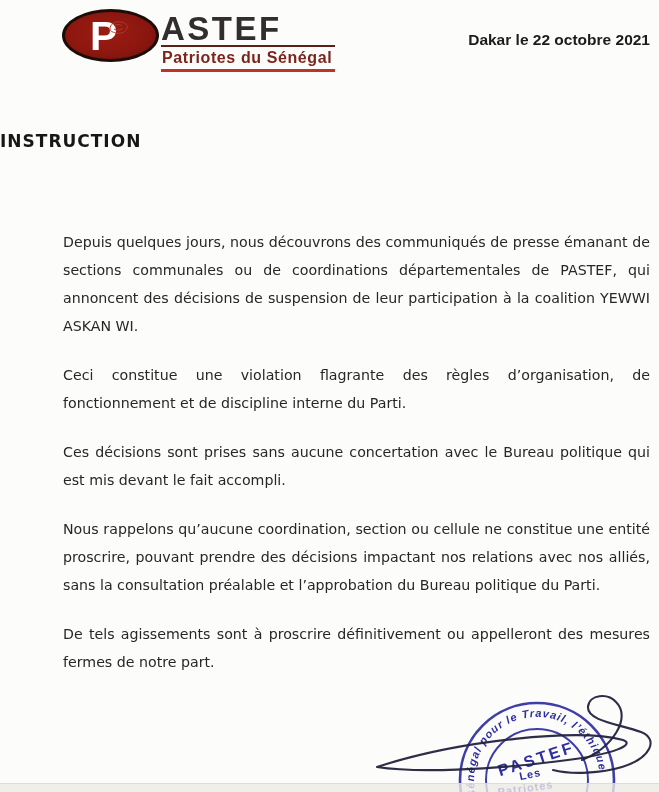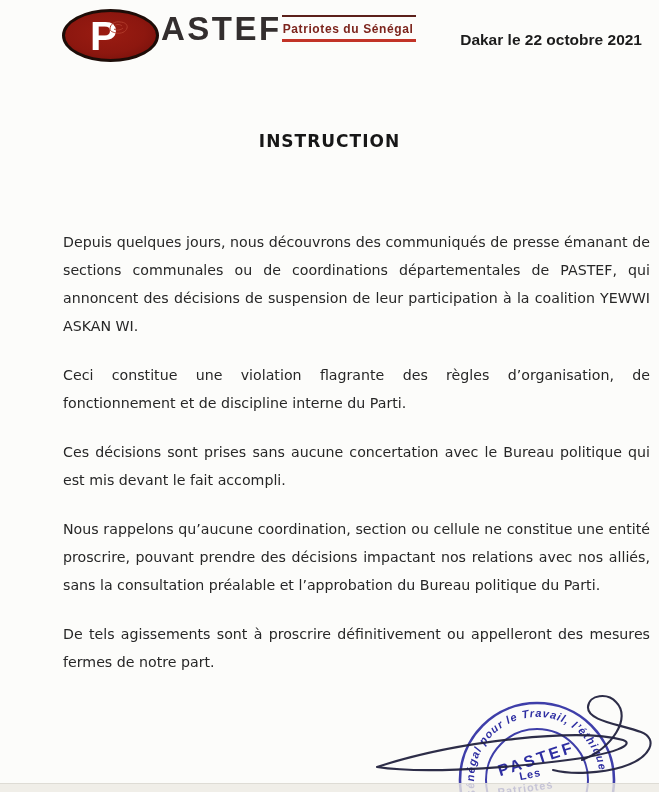--- a/index.html
+++ b/index.html
@@ -14,44 +14,44 @@
   .logo-ellipse {
     position:relative; width:97px; height:53px; flex:0 0 auto;
     background:radial-gradient(ellipse at 45% 45%, #9a1c12 0%, #8d170f 55%, #6e0f0a 100%);
     border:3px solid #1d0d08; border-radius:50%;
   }
   .logo-p {
     position:absolute; left:25px; top:0px; color:#ffffff; font-weight:bold;
     font-size:41px; line-height:49px; font-family:"Liberation Sans", sans-serif;
   }
   .logo-sketch { position:absolute; left:42px; top:7px; }
-  .logo-right { display:flex; flex-direction:row; margin-left:2px; padding-top:5px; }
+  .logo-right { display:flex; flex-direction:column; margin-left:2px; padding-top:5px; }
   .wordmark {
     font-family:"Liberation Sans", sans-serif; font-weight:bold; font-size:33px;
     line-height:30px; letter-spacing:2.5px; color:#332e2e;
   }
   .tagline-wrap {
     margin-top:1px; align-self:flex-start;
     border-top:2px solid #5c201a; border-bottom:3px solid #c23327;
     padding:1px 3px 2px 1px;
   }
   .tagline {
-    color:#7c241c; font-weight:bold; font-size:12px; letter-spacing:0.6px;
+    color:#7c241c; font-weight:bold; font-size:16px; letter-spacing:0.6px;
     font-family:"Liberation Sans", sans-serif;
   }
 
   
   .dateline {
-    position:absolute; top:31px; right:17px; font-family:"Liberation Sans", sans-serif;
+    position:absolute; top:31px; right:9px; font-family:"Liberation Sans", sans-serif;
     font-weight:bold; font-size:15.5px; color:#1c1c1c;
   }
 
   
   .title {
-    position:absolute; top:131px; left:0; right:0; text-align:center;
+    position:absolute; top:131px; left:0; right:0; 
     font-weight:bold; font-size:17px; letter-spacing:1px; color:#171717;
   }
 
   
   .body-text { position:absolute; left:63px; top:228px; width:587px; }
   .body-text p {
     font-size:14.2px; line-height:28px; text-align:justify; text-align-last:left;
     color:#272727; margin-bottom:21px;
   }
 

